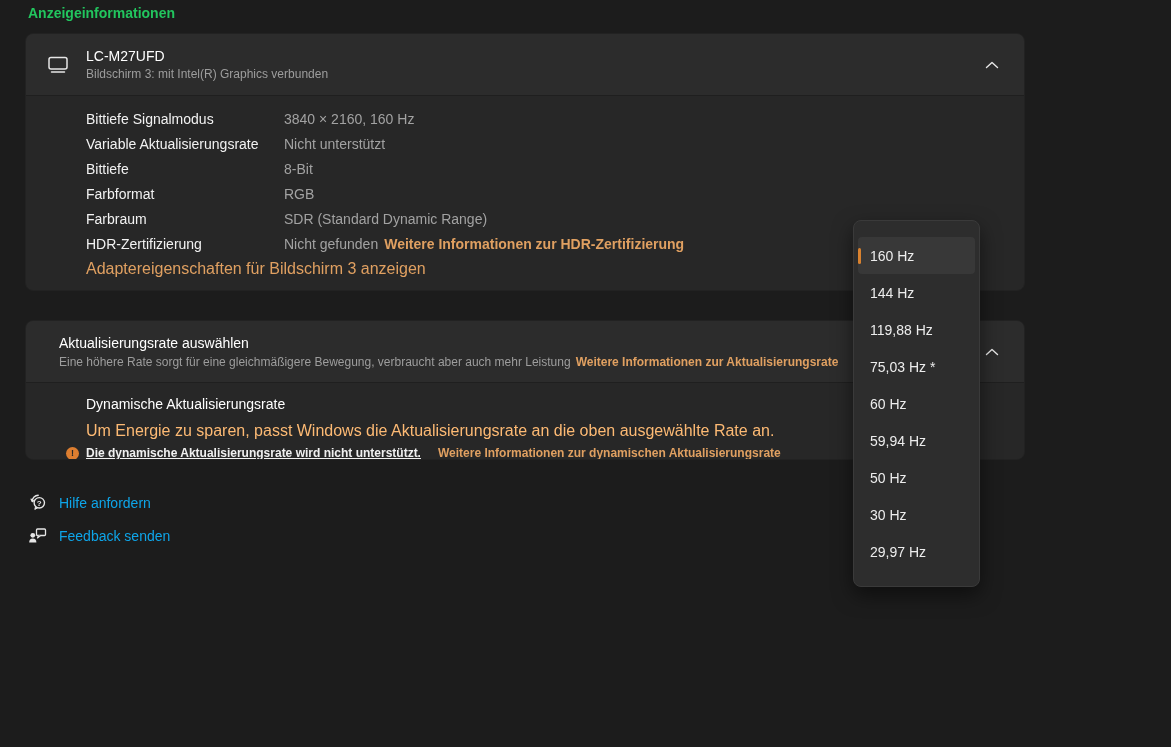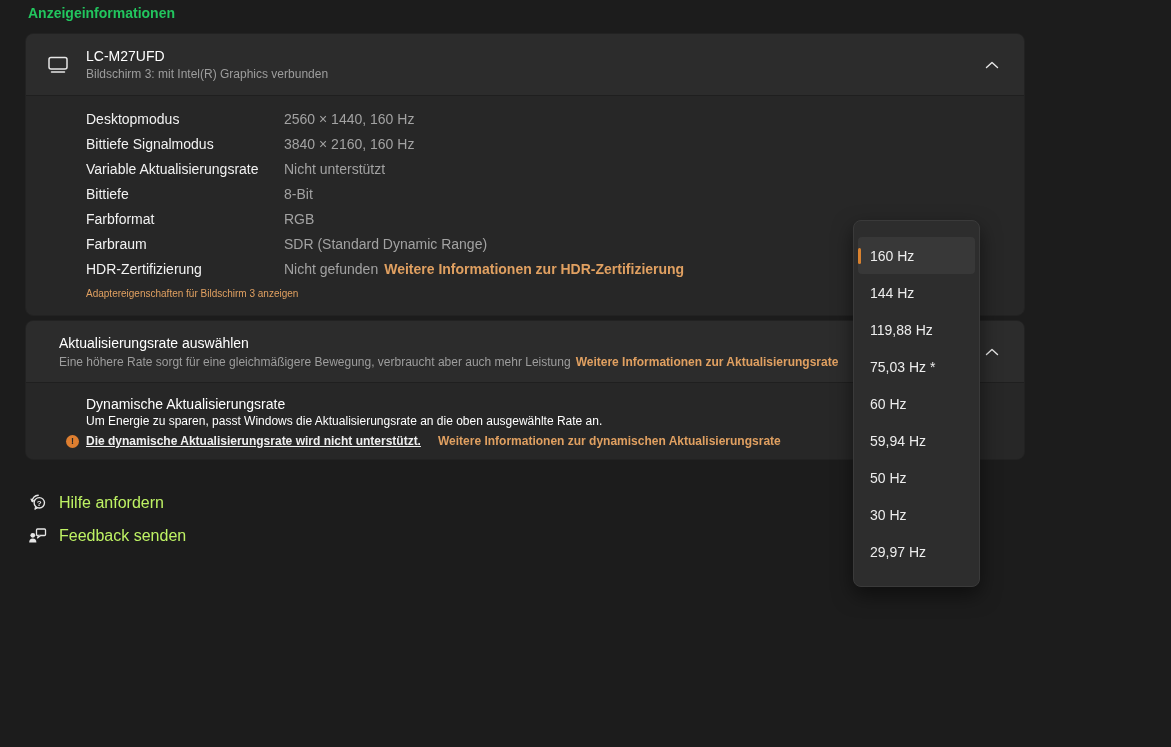--- a/index.html
+++ b/index.html
@@ -38,33 +38,33 @@
   .monitor-icon-wrap { margin-left:21px; width:22px; display:flex; }
   .head-titles { margin-left:17px; display:flex; flex-direction:column; }
   .device-name { font-size:14px; color:#ffffff; }
   .device-sub { font-size:12px; color:#9d9d9d; margin-top:3px; }
   .info-body { padding:10px 0 9px 60px; }
   .info-row { height:25px; display:flex; align-items:center; font-size:14px; }
   .info-label { width:198px; color:#f2f2f2; }
   .info-value { color:#a2a2a2; }
   .inline-link { color:#e0a061; font-weight:700; margin-left:6px; text-decoration:none; }
   .adapter-row { height:25px; display:flex; align-items:center; }
-  .plain-link { color:#e0a061; font-size:10px; text-decoration:none; }
+  .plain-link { color:#e0a061; font-size:16px; text-decoration:none; }
   
   #refresh-card { top:320px; }
   #refresh-card .card-header {
     height:62px; display:flex; flex-direction:column; justify-content:center;
     padding-left:33px;
   }
   .section-title { font-size:14px; color:#ffffff; }
   .section-desc { font-size:12px; color:#9d9d9d; margin-top:4px; }
   .desc-link { color:#e0a061; font-weight:700; margin-left:5px; text-decoration:none; }
   .dynamic-content { padding:13px 0 0 60px; height:76px; background:#272727; }
   .dyn-title { font-size:14px; color:#ffffff; }
-  .dyn-desc { font-size:12px; color:#ffffff; margin-top:2px; }
+  .dyn-desc { font-size:16px; color:#fdba74; margin-top:10px; }
   .warn-row { display:flex; align-items:center; margin-top:6px; margin-left:-20px; }
   .warn-icon {
     width:13px; height:13px; border-radius:50%; background:#dd7e30;
     color:#272727; font-size:9px; font-weight:700;
     display:flex; align-items:center; justify-content:center; flex:0 0 auto;
   }
   .warn-text { font-size:12px; font-weight:700; color:#f0f0f0; margin-left:7px;text-decoration:underline; }
   .warn-link { font-size:12px; font-weight:700; color:#e0a061; margin-left:17px; text-decoration:none; }
   
   .flyout {
@@ -83,21 +83,21 @@
     position:absolute; left:0; top:50%; transform:translateY(-50%);
     width:3px; height:16px; border-radius:2px; background:#d9822f;
   }
   
   .footer-link-row {
     position:absolute; left:28px; display:flex; align-items:center; cursor:pointer;
   }
   #help-row { top:493px; }
   #feedback-row { top:526px; }
   .footer-icon { width:19px; display:flex; }
-  .footer-label { margin-left:12px; font-size:16px; color:#bef264; }
+  .footer-label { margin-left:12px; font-size:14px; color:#0ea5e9; }
   svg { display:block; }
 </style>
 </head>
 <body>
 
 <div class="page-title">Anzeigeinformationen</div>
 
 <div class="card" id="display-card">
   <div class="card-header">
     <span class="monitor-icon-wrap">
@@ -110,24 +110,20 @@
       <span class="device-name">LC-M27UFD</span>
       <span class="device-sub">Bildschirm 3: mit Intel(R) Graphics verbunden</span>
     </span>
     <span class="chevron-btn">
       <svg width="14" height="8" viewBox="0 0 14 8">
           <polyline points="1.5,6.5 7,1.5 12.5,6.5" fill="none" stroke="#e6e6e6" stroke-width="1.4" stroke-linecap="round" stroke-linejoin="round"></polyline>
         </svg>
     </span>
   </div>
   <div class="info-body">
-    <div class="info-row">
-      <span class="info-label">Desktopmodus</span>
-      <span class="info-value">2560 × 1440, 160 Hz</span>
-    </div>
     <div class="info-row">
       <span class="info-label">Bittiefe Signalmodus</span>
       <span class="info-value">3840 × 2160, 160 Hz</span>
     </div>
     <div class="info-row">
       <span class="info-label">Variable Aktualisierungsrate</span>
       <span class="info-value">Nicht unterstützt</span>
     </div>
     <div class="info-row">
       <span class="info-label">Bittiefe</span>

